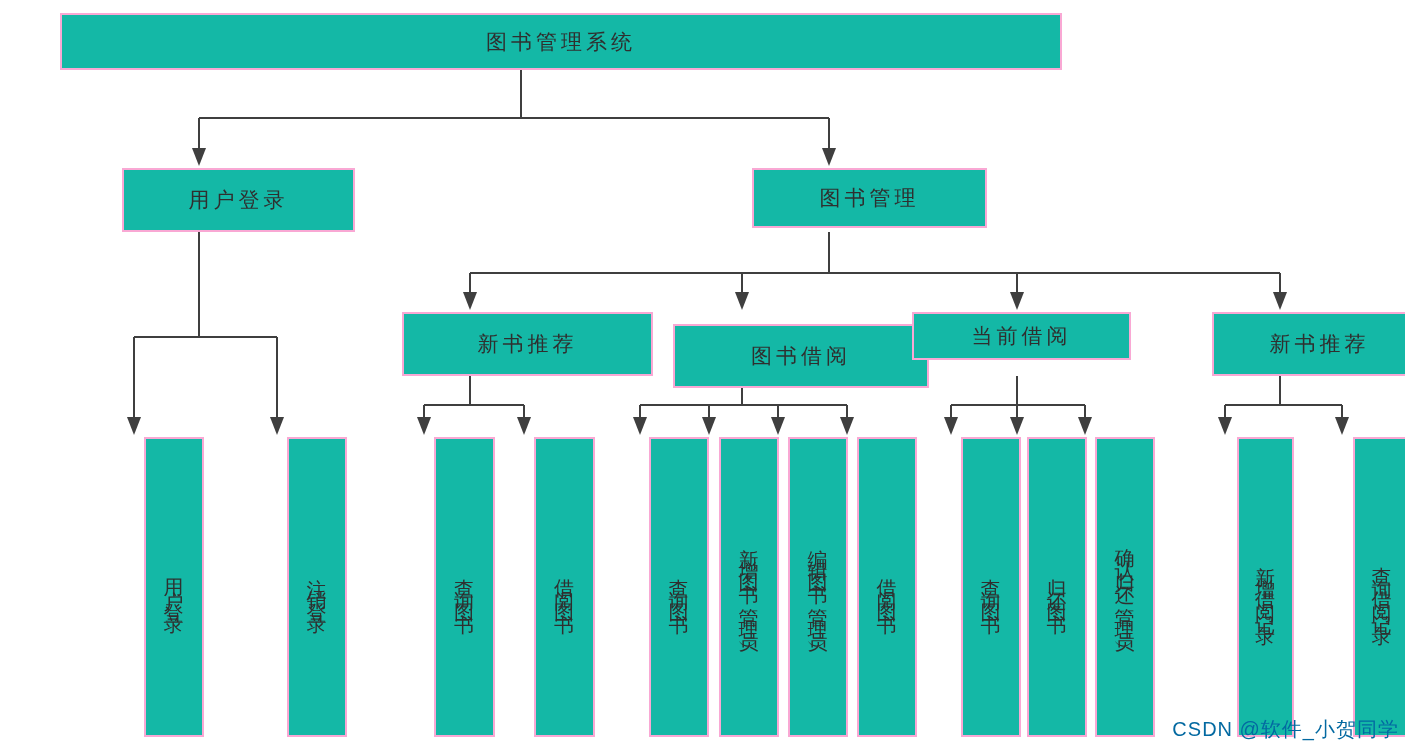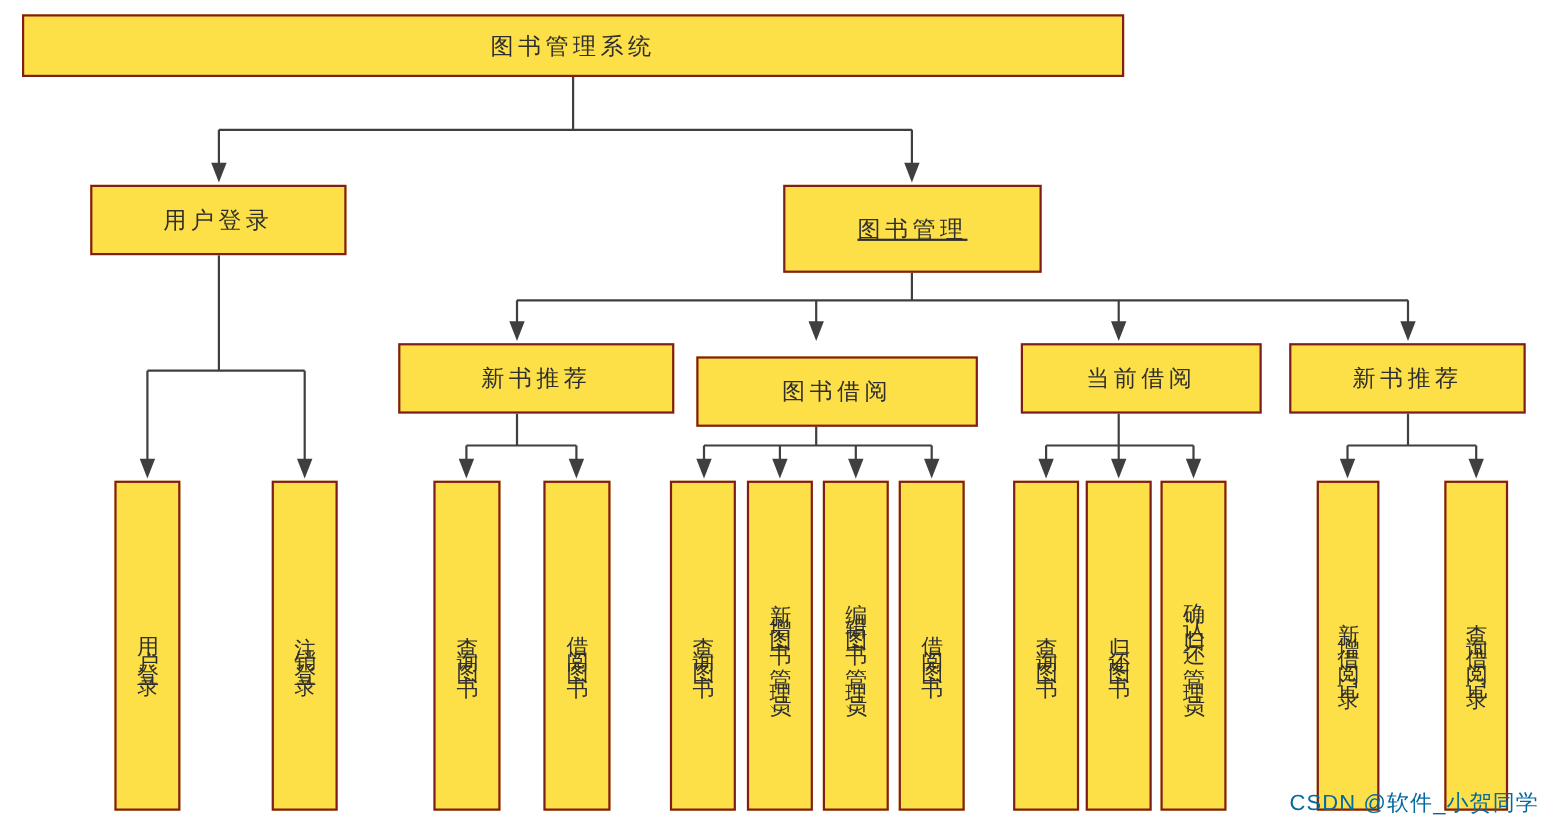--- a/index.html
+++ b/index.html
@@ -12,26 +12,27 @@
     overflow: hidden;
   }
   #wires {
     position: absolute;
     left: 0; top: 0;
     width: 1405px; height: 747px;
   }
   .node {
     position: absolute;
     box-sizing: border-box;
-    border: 2px solid #7f1d1d;
-    background: #fde047;
+    border: 2px solid #f9a8d4;
+    background: #14b8a6;
     color: #2f2f2f;
     display: flex;
     align-items: center;
     justify-content: center;
+    margin-left: 40px;
   }
   .h-node {
     font-size: 21px;
     letter-spacing: 4px;
     white-space: nowrap;
   }
   .v-node {
     font-size: 20px;
     writing-mode: vertical-rl;
     text-orientation: mixed;
@@ -83,25 +84,25 @@
       <polygon points="1010,417 1024,417 1017,435"></polygon>
       <polygon points="1078,417 1092,417 1085,435"></polygon>
       <polygon points="1218,417 1232,417 1225,435"></polygon>
       <polygon points="1335,417 1349,417 1342,435"></polygon>
     </g>
   </svg>
 
   <div class="node h-node" style="left:20px; top:13px; width:1002px; height:57px;">图书管理系统</div>
 
   <div class="node h-node" style="left:82px; top:168px; width:233px; height:64px;">用户登录</div>
-  <div class="node h-node" style="left:712px; top:168px; width:235px; height:80px;text-decoration:underline;">图书管理</div>
+  <div class="node h-node" style="left:712px; top:168px; width:235px; height:60px;">图书管理</div>
 
   <div class="node h-node" style="left:362px; top:312px; width:251px; height:64px;">新书推荐</div>
   <div class="node h-node" style="left:633px; top:324px; width:256px; height:64px;">图书借阅</div>
-  <div class="node h-node" style="left:928px; top:312px; width:219px; height:64px;text-align:right;">当前借阅</div>
+  <div class="node h-node" style="left:872px; top:312px; width:219px; height:48px;text-align:right;">当前借阅</div>
   <div class="node h-node" style="left:1172px; top:312px; width:215px; height:64px;">新书推荐</div>
 
   <div class="node v-node" style="left:104px; top:437px; width:60px; height:300px;">用户登录</div>
   <div class="node v-node" style="left:247px; top:437px; width:60px; height:300px;">注销登录</div>
 
   <div class="node v-node" style="left:394px; top:437px; width:61px; height:300px;">查询图书</div>
   <div class="node v-node" style="left:494px; top:437px; width:61px; height:300px;">借阅图书</div>
 
   <div class="node v-node" style="left:609px; top:437px; width:60px; height:300px;">查询图书</div>
   <div class="node v-node" style="left:679px; top:437px; width:60px; height:300px;">新增图书（管理员）</div>

